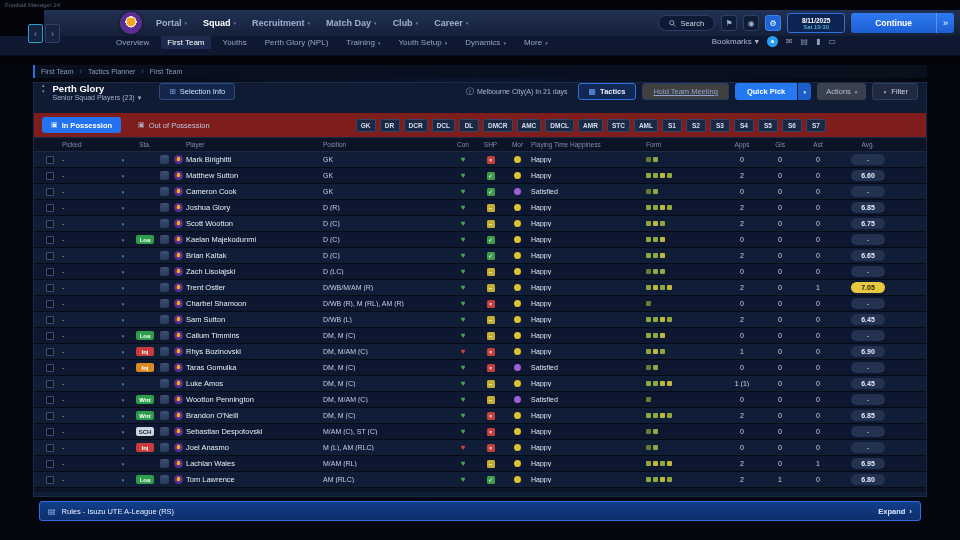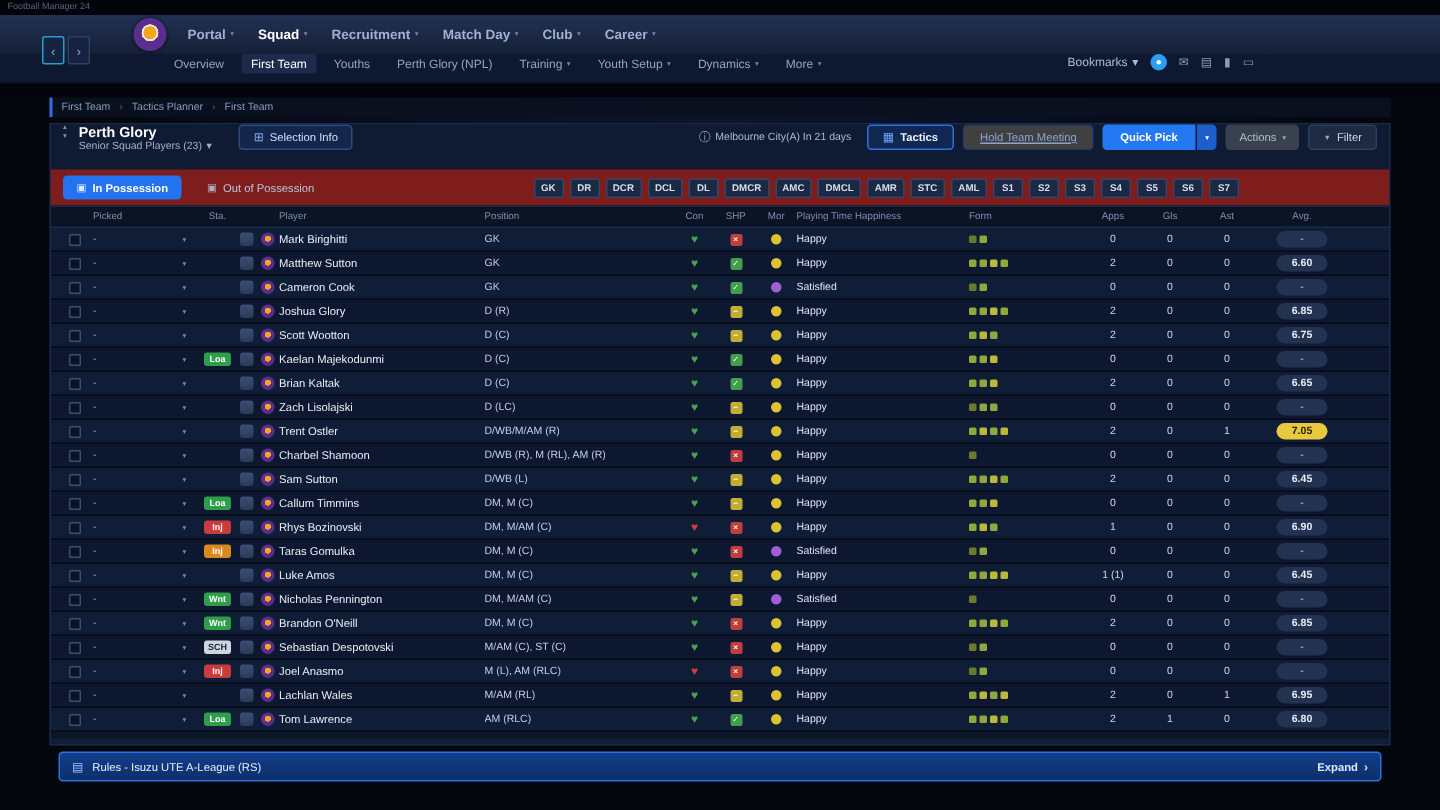--- a/index.html
+++ b/index.html
@@ -4,21 +4,21 @@
 <style>
   *{margin:0;padding:0;box-sizing:border-box}
   html,body{width:960px;height:540px;overflow:hidden;background:#020409;
     font-family:"Liberation Sans","DejaVu Sans",sans-serif;}
   .screen{position:relative;width:960px;height:540px;background:#020409;}
 
   
   .os-bar{height:10px;background:#03050a;color:#55617a;font-size:6px;line-height:10px;padding-left:5px;}
 
   
-  .navbar{height:26px;background:linear-gradient(#223154,#152038);display:flex;align-items:center;padding:0 19px;position:relative;z-index:3;}
+  .navbar{height:26px;background:linear-gradient(#223154,#152038);display:flex;align-items:center;padding:0 6px;position:relative;z-index:3;margin-left:44px;}
   .crest{width:22px;height:22px;border-radius:50%;margin-left:70px;flex:0 0 auto;
     background:radial-gradient(circle at 50% 45%, #f2a71c 0 26%, #ece4da 27% 34%, #5b2d8e 35% 78%, #2f1a52 79%);
     box-shadow:0 0 3px rgba(0,0,0,.7);}
   .nav-menus{display:flex;gap:16px;margin-left:14px;}
   .nav-item{display:flex;align-items:center;gap:3px;font-size:9px;font-weight:bold;color:#9fb0d0;cursor:pointer;white-space:nowrap;}
   .nav-item.active{color:#ffffff;}
   .nav-item .caret,.sn-item .caret{font-size:5px;color:#6f82a8;}
   .nav-right{margin-left:auto;display:flex;align-items:center;gap:6px;}
   .search-pill{display:flex;align-items:center;gap:4px;height:16px;padding:0 10px;border-radius:8px;background:#0d1a33;border:1px solid #2c3e66;color:#c9d5ea;font-size:7.5px;}
   .mag{width:7px;height:7px;flex:0 0 auto;}
@@ -155,20 +155,40 @@
         </div>
         <div class="nav-item">
           <span>Club</span>
           <span class="caret">▾</span>
         </div>
         <div class="nav-item">
           <span>Career</span>
           <span class="caret">▾</span>
         </div>
       </div>
+    <div class="nav-right">
+      <div class="search-pill">
+        <svg class="mag" viewBox="0 0 10 10">
+            <circle cx="4" cy="4" r="3" fill="none" stroke="#9db0d2" stroke-width="1.3"></circle>
+            <line x1="6.3" y1="6.3" x2="9" y2="9" stroke="#9db0d2" stroke-width="1.3"></line>
+          </svg>
+        <span>Search</span>
+      </div>
+      <span class="icon-btn">⚑</span>
+      <span class="icon-btn">◉</span>
+      <span class="icon-btn blue">⚙</span>
+      <div class="date-box">
+        <span class="d1">8/11/2025</span>
+        <span class="d2">Sat 19:30</span>
+      </div>
+      <div class="continue-btn">
+        <span class="lbl">Continue</span>
+        <span class="arrows">»</span>
+      </div>
+    </div>
   </div>
 
   <div class="subnav">
     <div class="subnav-items">
         <div class="sn-item">
           <span>Overview</span>
         </div>
         <div class="sn-item active">
           <span>First Team</span>
         </div>
@@ -912,21 +932,21 @@
             <span class="c-caret">▾</span>
             <span class="c-center">
               <span class="badge" style="background: rgb(47, 158, 74);">Wnt</span>
             </span>
             <span class="c-center">
               <span class="mini-sq"></span>
             </span>
             <span class="c-center">
               <span class="mini-crest"></span>
             </span>
-            <span class="cell c-name">Nicholas Pennington</span>
+            <span class="cell c-name">Wootton Pennington</span>
             <span class="cell c-pos">DM, M/AM (C)</span>
             <span class="c-center heart" style="color: rgb(67, 168, 70);">♥</span>
             <span class="c-center">
               <span class="shp" style="background: rgb(194, 174, 53);">−</span>
             </span>
             <span class="c-center">
               <span class="mor" style="background: rgb(160, 95, 214);"></span>
             </span>
             <span class="cell c-pth">Satisfied</span>
             <span class="c-form">

